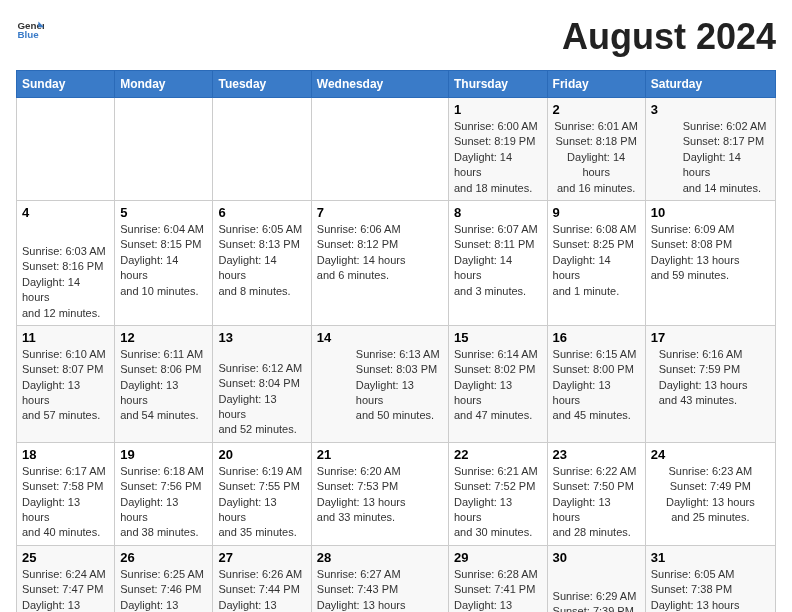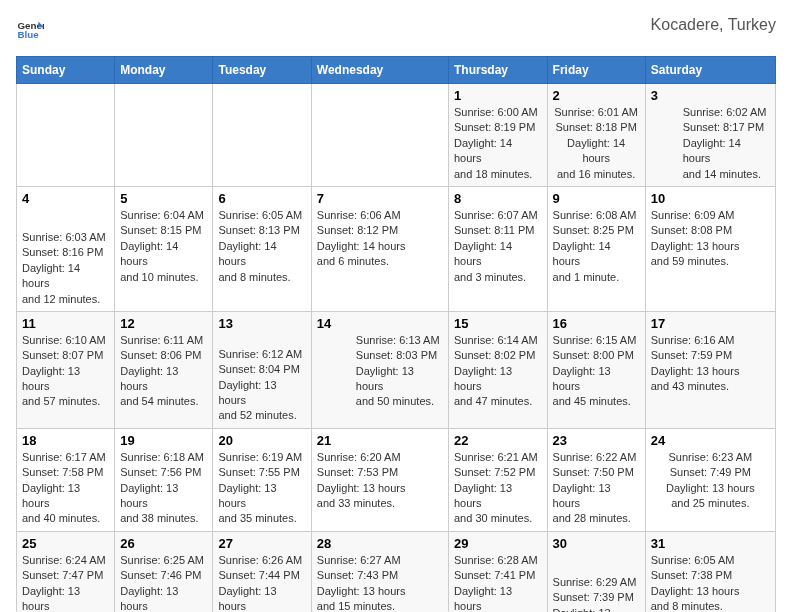--- a/index.html
+++ b/index.html
@@ -82,21 +82,21 @@
 
 <div class="header">
   <div class="logo">
     <svg class="logo-icon" viewBox="0 0 40 40">
       <text x="2" y="18" font-size="14" font-weight="bold" fill="#333">General</text>
       <text x="2" y="32" font-size="14" font-weight="bold" fill="#3a7bc8">Blue</text>
       <polygon points="32,8 40,16 32,16" fill="#3a7bc8"></polygon>
     </svg>
   </div>
   <div class="title-block">
-    <div class="subtitle">Kocadere, Turkey</div>
+    <div class="main-title">August 2024</div>
   </div>
 </div>
 
 <table>
   <thead>
     <tr>
     <th>Sunday</th>
         <th>Monday</th>
         <th>Tuesday</th>
         <th>Wednesday</th>
@@ -222,21 +222,21 @@
         </td>
         <td>
           <span class="day-number">16</span>
           <div class="day-info" style="white-space: pre-line;">Sunrise: 6:15 AM
 Sunset: 8:00 PM
 Daylight: 13 hours
 and 45 minutes.</div>
         </td>
         <td>
           <span class="day-number">17</span>
-          <div class="day-info" style="white-space: pre-line;">Sunrise: 6:16 AM
+          <div class="day-info" style="white-space: pre-line; margin-left: 8px;">Sunrise: 6:16 AM
 Sunset: 7:59 PM
 Daylight: 13 hours
 and 43 minutes.</div>
         </td>
       </tr>
       <tr>
         <td>
           <span class="day-number">18</span>
           <div class="day-info" style="white-space: pre-line;">Sunrise: 6:17 AM
 Sunset: 7:58 PM

